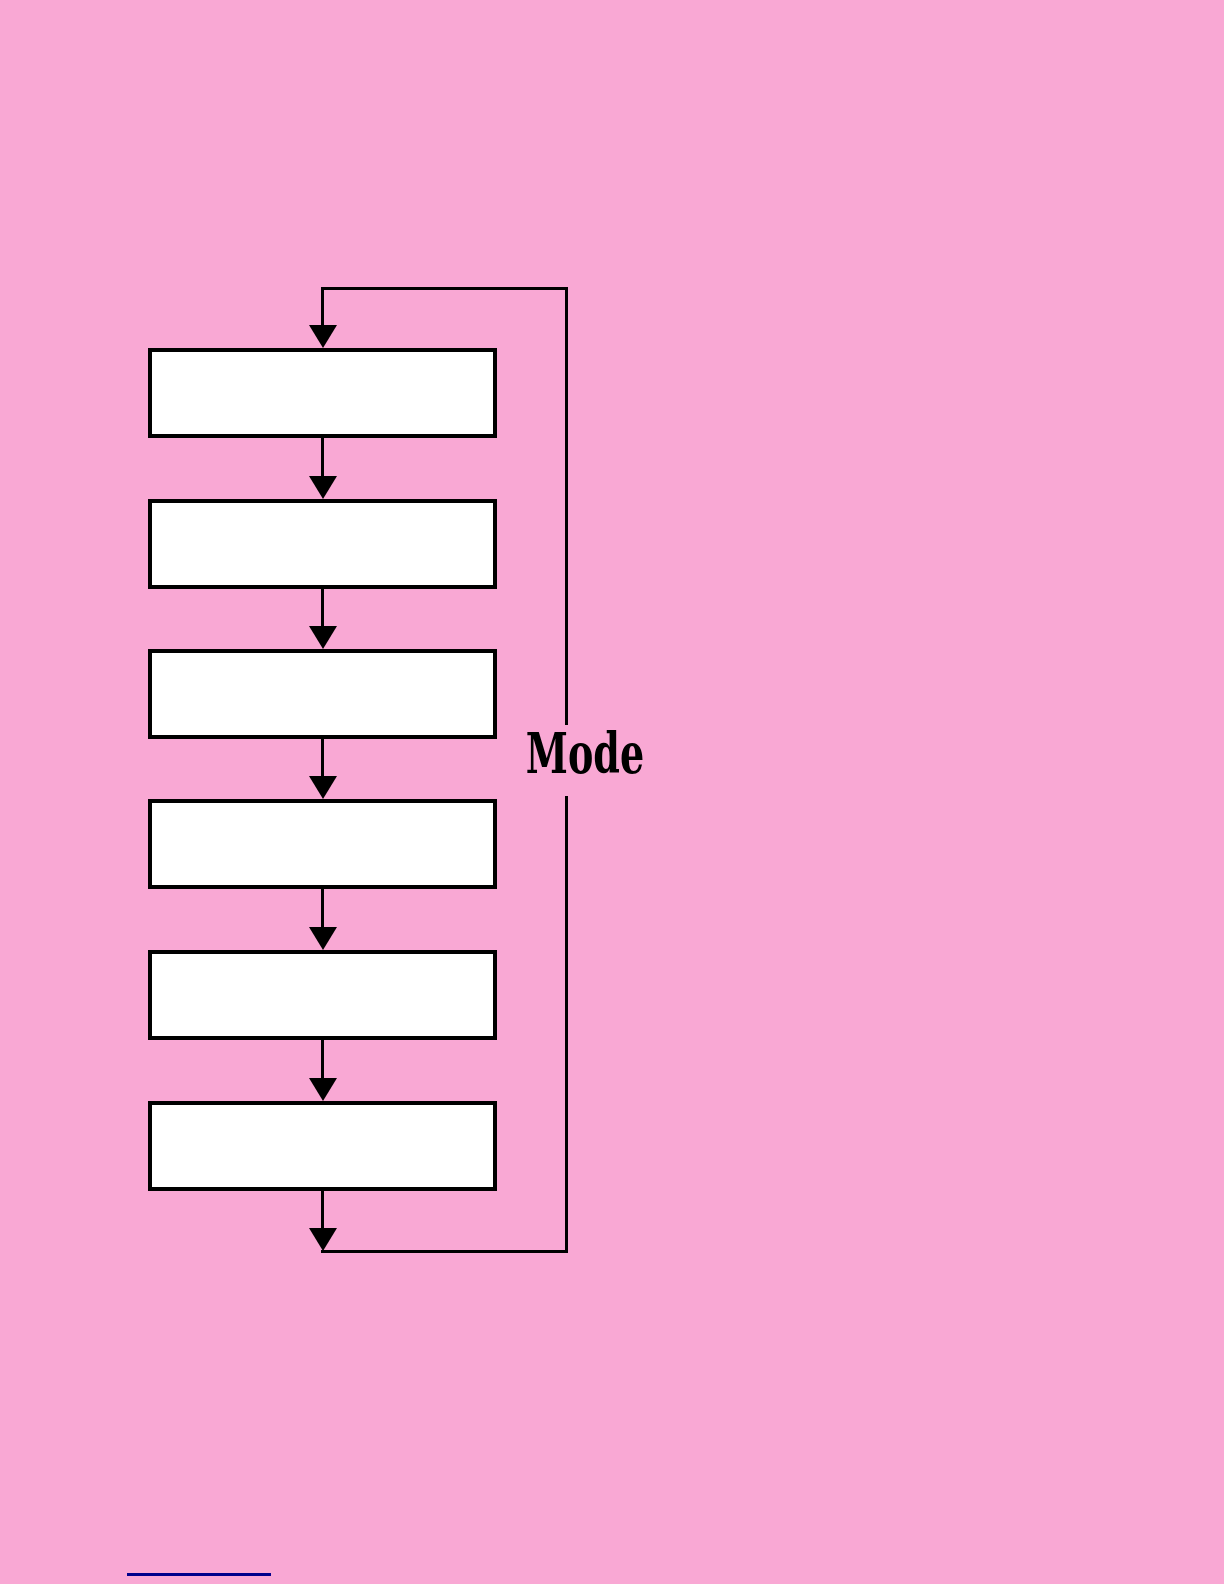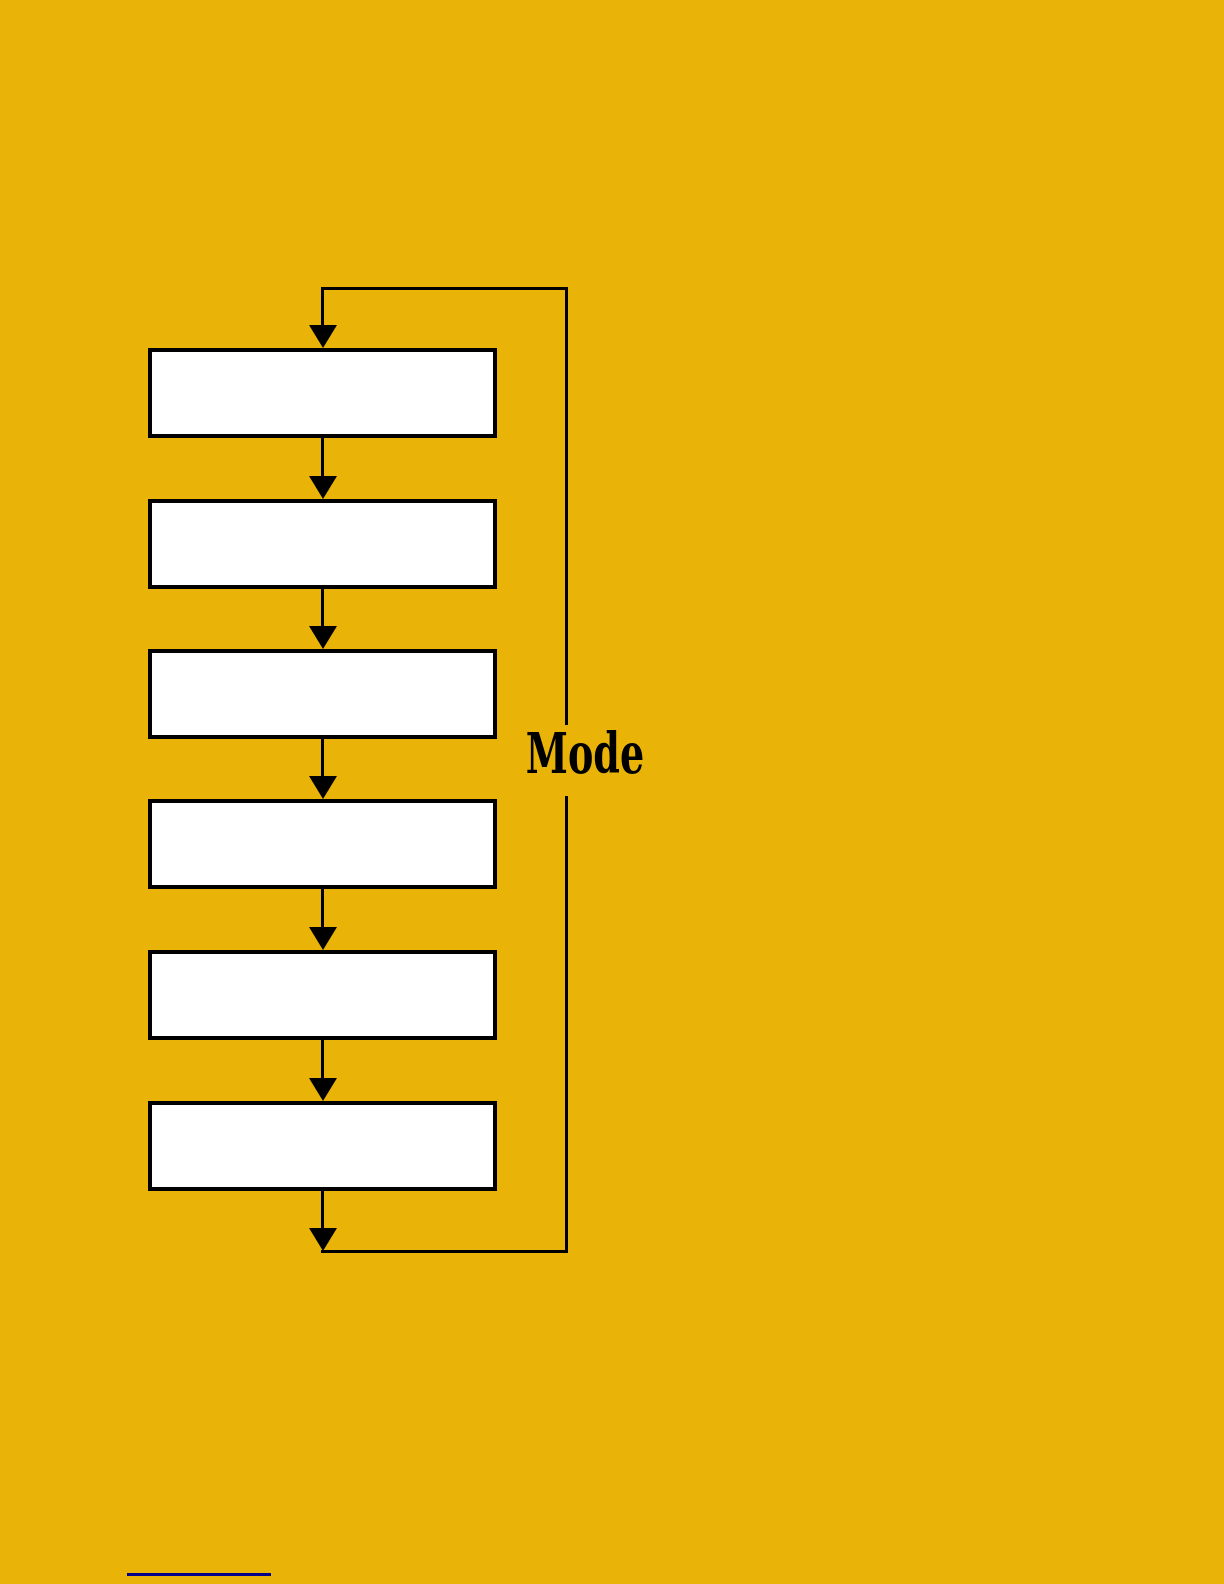--- a/index.html
+++ b/index.html
@@ -4,21 +4,21 @@
 <style>
   html, body {
     margin: 0;
     padding: 0;
     background: #ffffff;
   }
   #page {
     position: relative;
     width: 1224px;
     height: 1584px;
-    background: #eab308;
+    background: #f9a8d4;
     font-family: "DejaVu Serif", serif;
     overflow: hidden;
   }
   .flow-box {
     position: absolute;
     left: 148px;
     width: 349px;
     height: 90px;
     border: 4px solid #000000;
     box-sizing: border-box;

